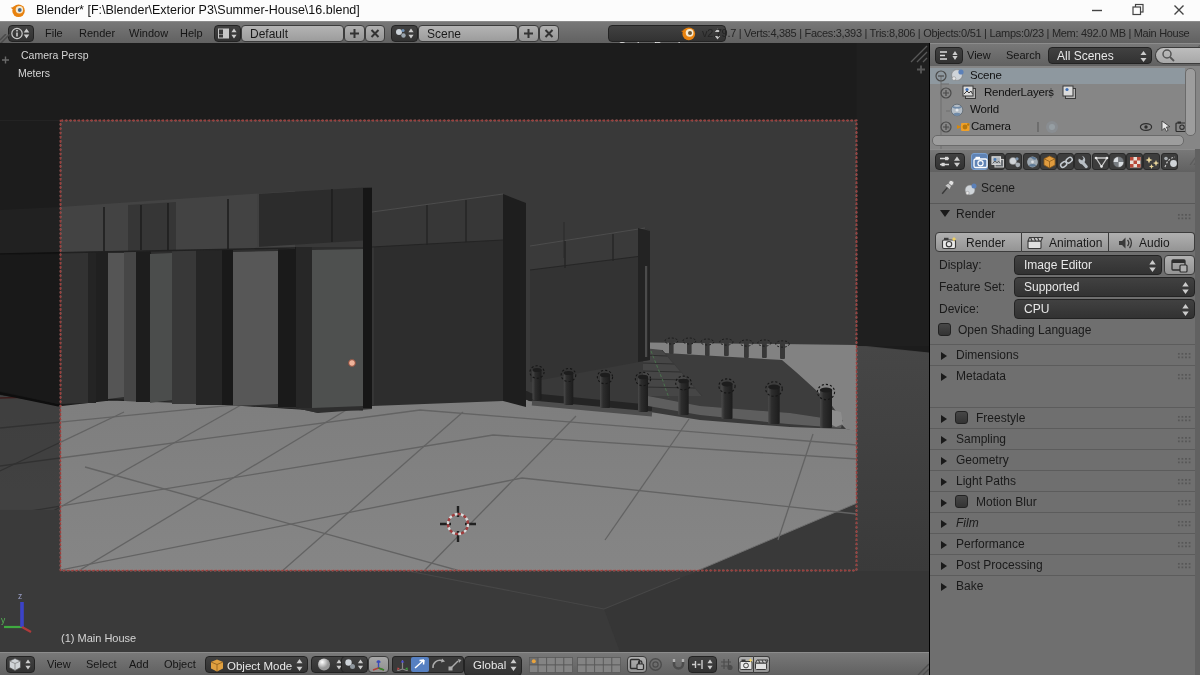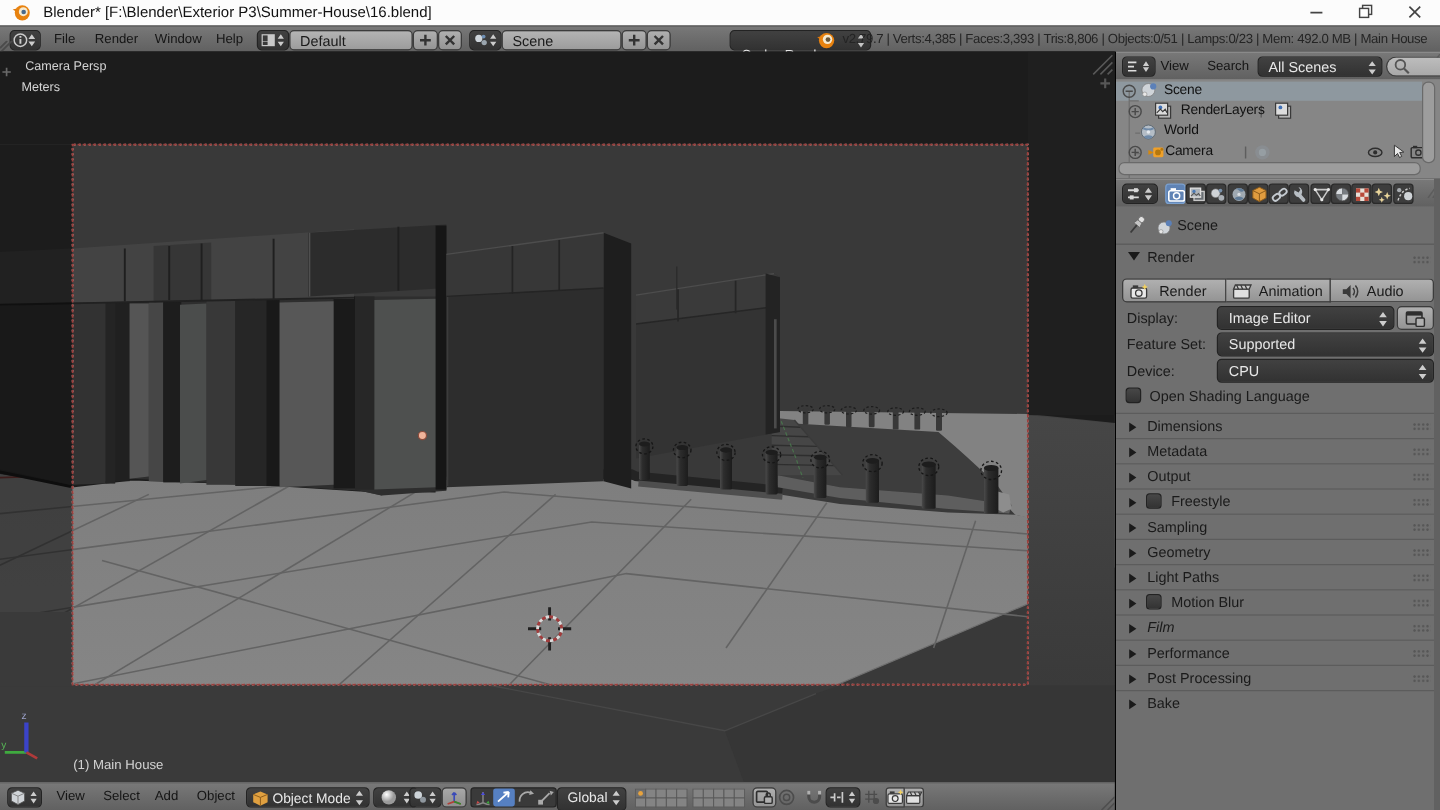--- a/index.html
+++ b/index.html
@@ -779,25 +779,20 @@
     <div class="prow" style="top:195px;">
         <div class="tri"></div>
         <div class="ttl">Dimensions</div>
         <div class="grip"></div>
       </div>
     <div class="prow" style="top:216px;">
         <div class="tri"></div>
         <div class="ttl">Metadata</div>
         <div class="grip"></div>
       </div>
-    <div class="prow" style="top:237px;">
-        <div class="tri"></div>
-        <div class="ttl">Output</div>
-        <div class="grip"></div>
-      </div>
     <div class="prow" style="top:258px;">
         <div class="tri"></div>
         <div class="chk" style="left:25px;top:3px;"></div>
         <div class="ttl" style="left:46px;">Freestyle</div>
         <div class="grip"></div>
       </div>
     <div class="prow" style="top:279px;">
         <div class="tri"></div>
         <div class="ttl">Sampling</div>
         <div class="grip"></div>

